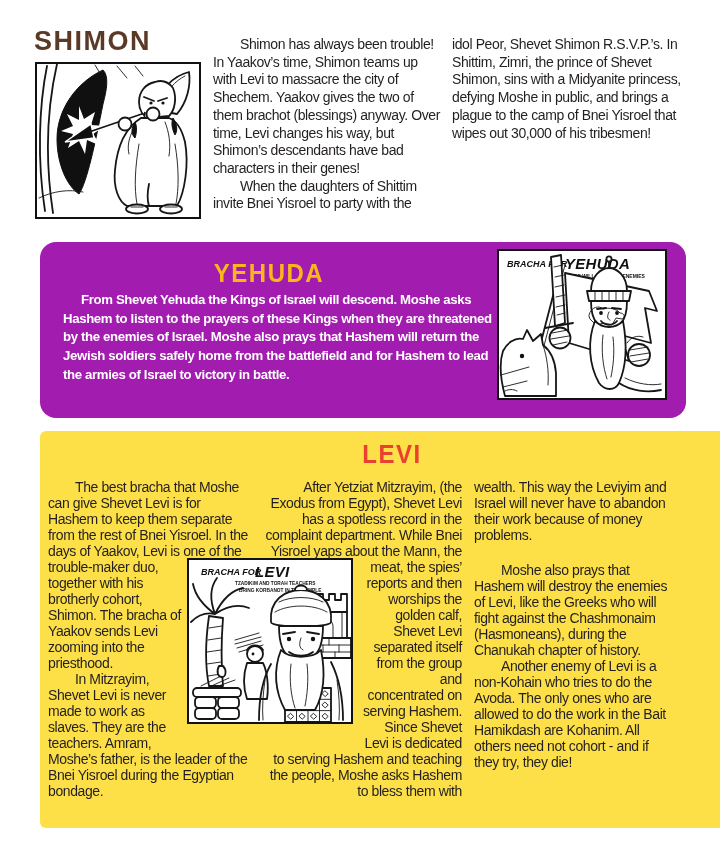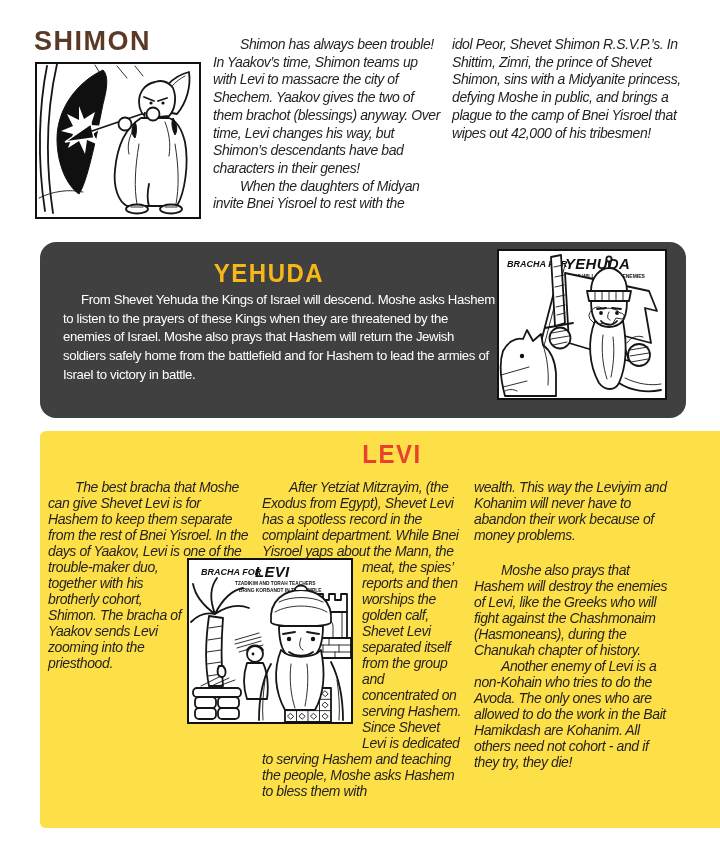--- a/index.html
+++ b/index.html
@@ -4,70 +4,70 @@
 <style>
   html,body{margin:0;padding:0;}
   body{
     width:720px;height:862px;position:relative;background:#ffffff;
     font-family:"Liberation Sans",sans-serif;color:#231f20;overflow:hidden;
   }
   .page{position:absolute;inset:0;}
   h1,h2,p{margin:0;padding:0;}
 
   
-  .body-col{position:absolute;font-size:14px;line-height:17.7px;letter-spacing:-0.4px;font-style:italic;}
+  .body-col{position:absolute;font-size:14px;line-height:17.7px;letter-spacing:-0.4px;}
   .indent{text-indent:27px;}
   p{margin:0;}
 
   
   .shimon-title{
     position:absolute;left:34px;top:25px;
     font-size:27px;font-weight:800;letter-spacing:1.5px;color:#5a3927;
     transform:scaleY(1.05);transform-origin:top left;
   }
   .shimon-art{
     position:absolute;left:35px;top:62px;width:166px;height:157px;
     background:#fff;border:2px solid #111;box-sizing:border-box;
   }
   .shimon-col1{left:213px;top:36px;width:228px;}
   .shimon-col2{left:452px;top:36px;width:240px;}
 
   
   .yehuda-box{
     position:absolute;left:40px;top:242px;width:646px;height:176px;
-    background:#404040;border-radius:16px;
+    background:#a21caf;border-radius:16px;
   }
   .yehuda-title{
     position:absolute;left:0;top:17px;width:458px;text-align:center;
     font-size:24px;font-weight:800;letter-spacing:1.5px;color:#f7b718;
     transform:scaleY(1.05);transform-origin:top center;
   }
   .yehuda-body{
     position:absolute;left:23px;top:49px;width:432px;
-    color:#ffffff;font-weight:400;font-size:13.2px;line-height:18.7px;
+    color:#ffffff;font-weight:700;font-size:13.2px;line-height:18.7px;
     letter-spacing:-0.35px;text-indent:18px;
   }
   .yehuda-art{
     position:absolute;left:457px;top:7px;width:170px;height:151px;
     background:#fff;border:2px solid #111;box-sizing:border-box;
   }
 
   
   .levi-box{
     position:absolute;left:40px;top:431px;width:704px;height:397px;
     background:#fde047;border-radius:6px;
   }
   .levi-title{
     position:absolute;left:0;top:9px;width:100%;text-align:center;
     font-size:24px;font-weight:800;letter-spacing:1.5px;color:#e9402f;
     transform:scaleY(1.05);transform-origin:top center;
   }
   .levi-col{position:absolute;top:48px;line-height:16px;}
   .levi-col1{left:8px;width:204px;}
-  .levi-col2{left:222px;width:200px;}
+  .levi-col2{left:222px;width:200px;text-align:right;}
   .levi-col3{left:434px;width:200px;}
   .gap-top{margin-top:19px;}
   .levi-art{
     position:absolute;left:147px;top:127px;width:166px;height:166px;
     background:#fff;border:2px solid #111;box-sizing:border-box;
   }
   .spacer{visibility:hidden;}
   .spacer-r{float:right;width:70px;height:258px;shape-outside:inset(90px 0 0 0);}
   .spacer-l{float:left;width:100px;height:258px;shape-outside:inset(90px 0 0 0);}
 
@@ -131,24 +131,24 @@
         <ellipse class="kw" cx="100" cy="145" rx="11" ry="4.5"></ellipse>
         <ellipse class="kw" cx="134" cy="145" rx="11" ry="4.5"></ellipse>
         <path class="kt" d="M94,143 L106,143 M128,143 L140,143"></path>
 
         <path class="kt" d="M2,134 C16,127 32,125 46,128"></path>
       </svg>
     </div>
 
     <div class="body-col shimon-col1">
       <p class="indent">Shimon has always been trouble! In Yaakov’s time, Shimon teams up with Levi to massacre the city of Shechem. Yaakov gives the two of them brachot (blessings) anyway. Over time, Levi changes his way, but Shimon’s descendants have bad characters in their genes!</p>
-      <p class="indent">When the daughters of Midyan invite Bnei Yisroel to rest with the</p>
+      <p class="indent">When the daughters of Shittim invite Bnei Yisroel to party with the</p>
     </div>
     <div class="body-col shimon-col2">
-      <p>idol Peor, Shevet Shimon R.S.V.P.’s. In Shittim, Zimri, the prince of Shevet Shimon, sins with a Midyanite princess, defying Moshe in public, and brings a plague to the camp of Bnei Yisroel that wipes out 42,000 of his tribesmen!</p>
+      <p>idol Peor, Shevet Shimon R.S.V.P.’s. In Shittim, Zimri, the prince of Shevet Shimon, sins with a Midyanite princess, defying Moshe in public, and brings a plague to the camp of Bnei Yisroel that wipes out 30,000 of his tribesmen!</p>
     </div>
   </section>
 
   <section class="yehuda-box">
     <h2 class="yehuda-title">YEHUDA</h2>
     <p class="yehuda-body">From Shevet Yehuda the Kings of Israel will descend. Moshe asks Hashem to listen to the prayers of these Kings when they are threatened by the enemies of Israel. Moshe also prays that Hashem will return the Jewish soldiers safely home from the battlefield and for Hashem to lead the armies of Israel to victory in battle.</p>
 
     <div class="yehuda-art">
       <svg viewBox="0 0 166 147" width="166" height="147">
 
@@ -260,27 +260,28 @@
         <path class="kt" d="M102,104 C100,120 102,136 106,148 M118,104 C120,120 118,136 116,146"></path>
 
         <path class="k" d="M82,104 C74,118 70,138 70,160 M142,102 C150,118 154,138 154,160"></path>
         <path class="kt" d="M76,120 C74,134 73,148 74,160 M148,120 C150,134 151,148 150,160"></path>
       </svg>
     </div>
 
     <div class="body-col levi-col levi-col1">
       <div class="spacer spacer-r"></div>
       <p class="indent">The best bracha that Moshe can give Shevet Levi is for Hashem to keep them separate from the rest of Bnei Yisroel. In the days of Yaakov, Levi is one of the trouble-maker duo, together with his brotherly cohort, Shimon. The bracha of Yaakov sends Levi zooming into the priesthood.</p>
+      <p class="indent">In Mitzrayim, Shevet Levi is never made to work as slaves. They are the teachers. Amram, Moshe’s father, is the leader of the Bnei Yisroel during the Egyptian bondage.</p>
     </div>
 
     <div class="body-col levi-col levi-col2">
       <div class="spacer spacer-l"></div>
       <p class="indent">After Yetziat Mitzrayim, (the Exodus from Egypt), Shevet Levi has a spotless record in the complaint department. While Bnei Yisroel yaps about the Mann, the meat, the spies’ reports and then worships the golden calf, Shevet Levi separated itself from the group and concentrated on serving Hashem. Since Shevet Levi is dedicated to serving Hashem and teaching the people, Moshe asks Hashem to bless them with</p>
     </div>
 
     <div class="body-col levi-col levi-col3">
-      <p>wealth. This way the Leviyim and Kohanim will never have to abandon their work because of money problems.</p>
+      <p>wealth. This way the Leviyim and Israel will never have to abandon their work because of money problems.</p>
       <p class="indent gap-top">Moshe also prays that Hashem will destroy the enemies of Levi, like the Greeks who will fight against the Chashmonaim (Hasmoneans), during the Chanukah chapter of history.</p>
       <p class="indent">Another enemy of Levi is a non-Kohain who tries to do the Avoda. The only ones who are allowed to do the work in the Bait Hamikdash are Kohanim. All others need not cohort - and if they try, they die!</p>
     </div>
   </section>
 
 </div>
 
 </body></html>

